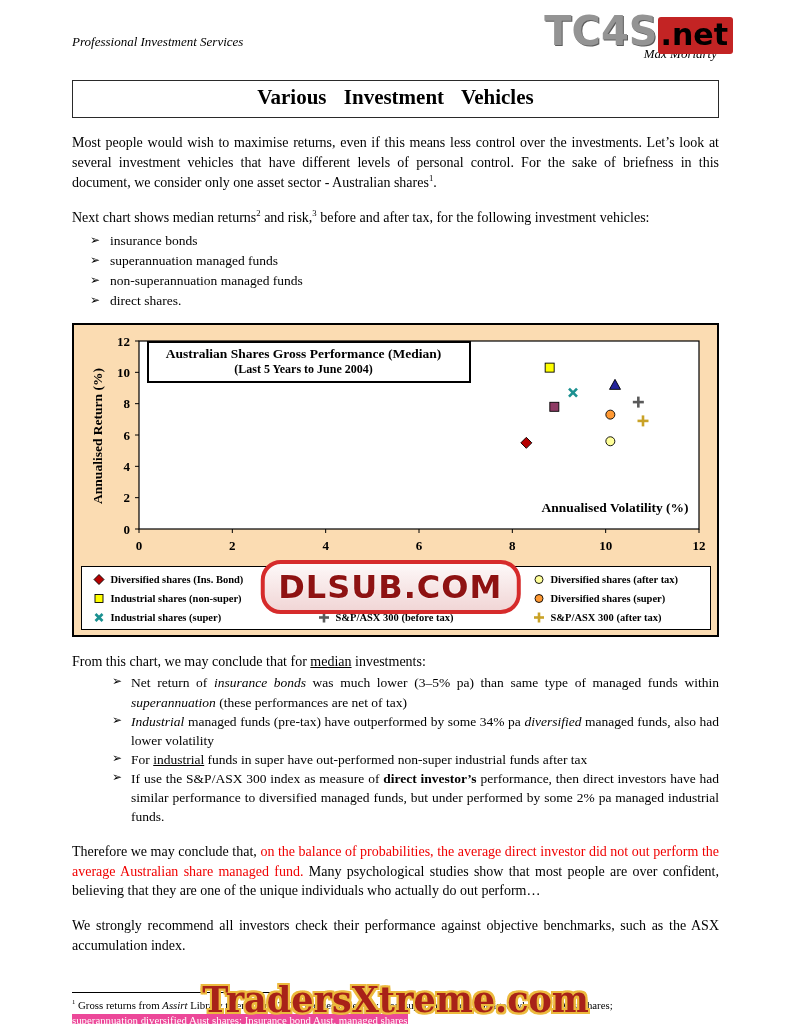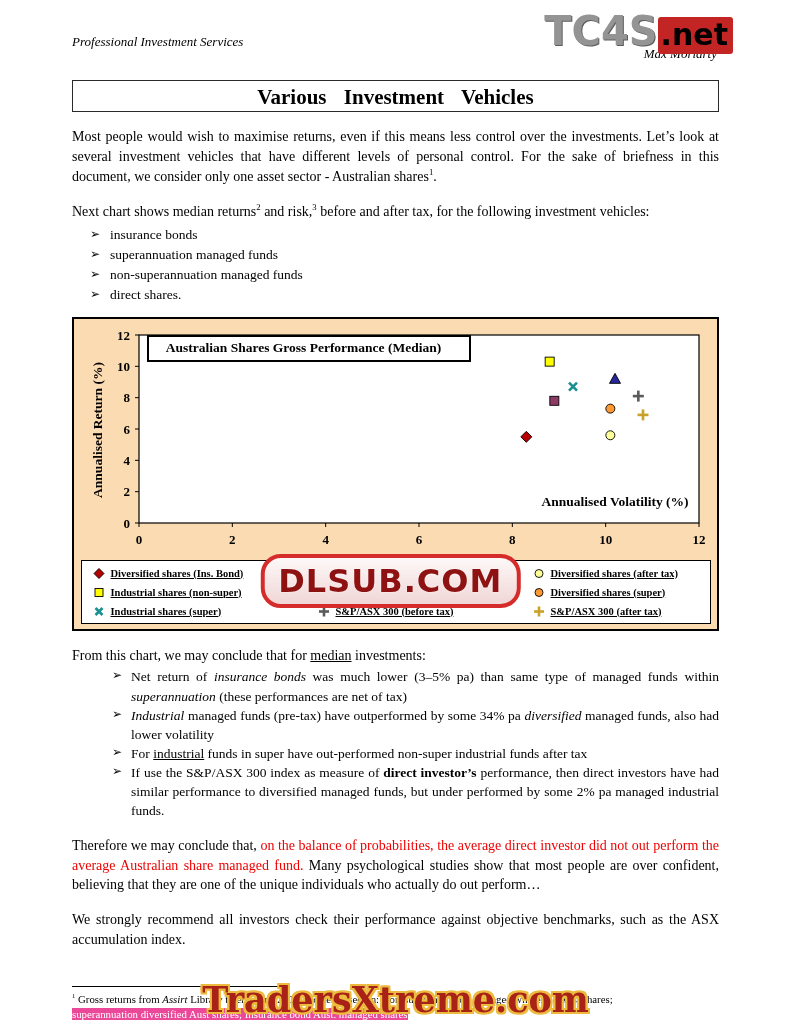--- a/index.html
+++ b/index.html
@@ -13,21 +13,21 @@
   .header-left { position:absolute; left:0; top:8px; font-style:italic; font-size:13px; }
   .header-right { position:absolute; right:2px; top:20px; font-style:italic; font-size:13px; }
   .logo { position:absolute; right:-14px; top:-18px; font-family:"DejaVu Sans", sans-serif;
           font-weight:bold; font-size:40px; color:#949494; letter-spacing:0px;
           text-shadow:1px 1px 0 #5c5c5c; z-index:2; white-space:nowrap; }
   .logo-suffix { background:#c32424; color:#000000; font-size:30px; padding:0 5px 2px 3px;
                  border-radius:3px; text-shadow:none; }
 
   
   .title-box { margin-top:8px; border:1px solid #2a2a2a; text-align:center;
-               padding:4px 0 1px 0; font-weight:bold; font-size:21px; word-spacing:12px; }
+               padding:4px 0 7px 0; font-weight:bold; font-size:21px; word-spacing:12px; }
 
   
   .body-text { margin-top:15px; font-size:14px; line-height:1.42; text-align:justify; }
   sup { font-size:0.62em; vertical-align:super; line-height:0; }
   .u { text-decoration:underline; }
   .red { color:#f00000; }
 
   
   .v-list { margin:3px 0 0 18px; }
   .v-item { display:flex; gap:10px; font-size:13.5px; line-height:1.5; }
@@ -40,21 +40,21 @@
   #chart-svg .tick { font:bold 13px "Liberation Serif", serif; }
   .chart-title-box { position:absolute; left:66px; top:8px; width:324px; border:2px solid #000;
                      background:#fff; text-align:center; padding:3px 12px 4px 2px; }
   .ct1 { font-weight:bold; font-size:13.5px; }
   .ct2 { font-weight:bold; font-size:12px; }
   .x-axis-label { position:absolute; right:22px; top:167px; font-weight:bold; font-size:13.5px; }
   .y-axis-label { position:absolute; left:-73px; top:95px; width:180px; text-align:center;
                   transform:rotate(-90deg); font-weight:bold; font-size:13.5px; }
   .legend { position:relative; margin:3px auto 0 auto; width:630px; background:#fff;
             border:1px solid #000; padding:6px 4px 5px 9px; display:grid;
-            grid-template-columns:225px 215px 175px; row-gap:6px;text-decoration:underline; }
+            grid-template-columns:225px 215px 175px; row-gap:6px; }
   .legend-item { display:flex; align-items:center; gap:4px; font-weight:bold; font-size:10.5px; }
   .legend-marker svg { display:block; }
   .dlsub { position:absolute; left:50%; top:-7px; transform:translateX(-52%);
            border:4px solid #d62b2b; border-radius:20px;
            background:linear-gradient(180deg,#fdf8f8,#f1d6d6); color:#8e1212;
            font-family:"DejaVu Sans", sans-serif; font-weight:bold; font-size:32px;
            line-height:46px; padding:0 14px; letter-spacing:1px; white-space:nowrap;
            text-shadow:0 0 2px #fff; z-index:5; }
 
   
@@ -151,20 +151,21 @@
           <circle cx="529.3333333333333" cy="81.63333333333334" r="4.5" fill="#FF9933" stroke="#000" stroke-width="0.9"></circle>
           <line x1="488" y1="55.70000000000002" x2="496" y2="63.70000000000002" stroke="#1B9090" stroke-width="2.6"></line>
           <line x1="488" y1="63.70000000000002" x2="496" y2="55.70000000000002" stroke="#1B9090" stroke-width="2.6"></line>
           <line x1="551.8333333333333" y1="69.10000000000001" x2="562.8333333333333" y2="69.10000000000001" stroke="#5A5A5A" stroke-width="2.6"></line>
           <line x1="557.3333333333333" y1="63.60000000000001" x2="557.3333333333333" y2="74.60000000000001" stroke="#5A5A5A" stroke-width="2.6"></line>
           <line x1="556.5" y1="87.89999999999999" x2="567.5" y2="87.89999999999999" stroke="#C9A227" stroke-width="2.6"></line>
           <line x1="562" y1="82.39999999999999" x2="562" y2="93.39999999999999" stroke="#C9A227" stroke-width="2.6"></line>
         </svg>
       <div class="chart-title-box">
         <div class="ct1">Australian Shares Gross Performance (Median)</div>
+        <div class="ct2">(Last 5 Years to June 2004)</div>
       </div>
       <div class="y-axis-label">Annualised Return (%)</div>
       <div class="x-axis-label">Annualised Volatility (%)</div>
     </div>
     <div class="legend">
       <div class="legend-item">
           <span class="legend-marker">
             <svg width="16" height="13">
               <path d="M8 1.5L13 6.5L8 11.5L3 6.5Z" fill="#B50000" stroke="#000" stroke-width="0.9"></path>
             </svg>

